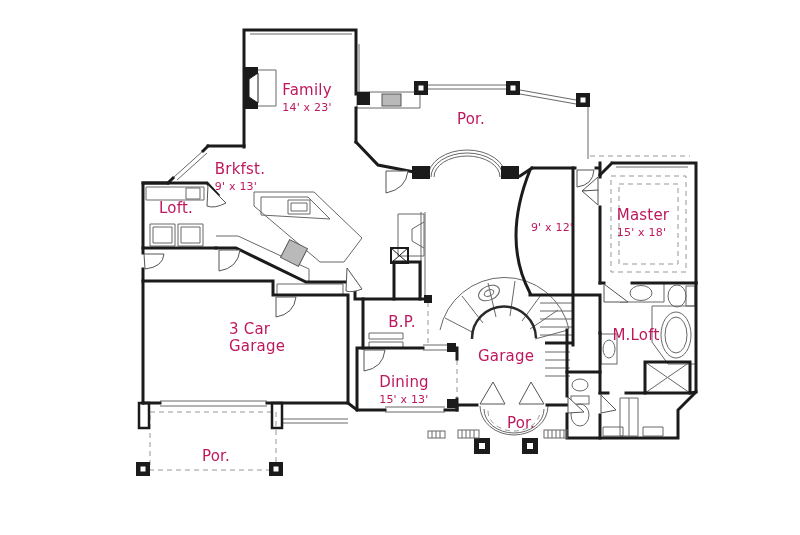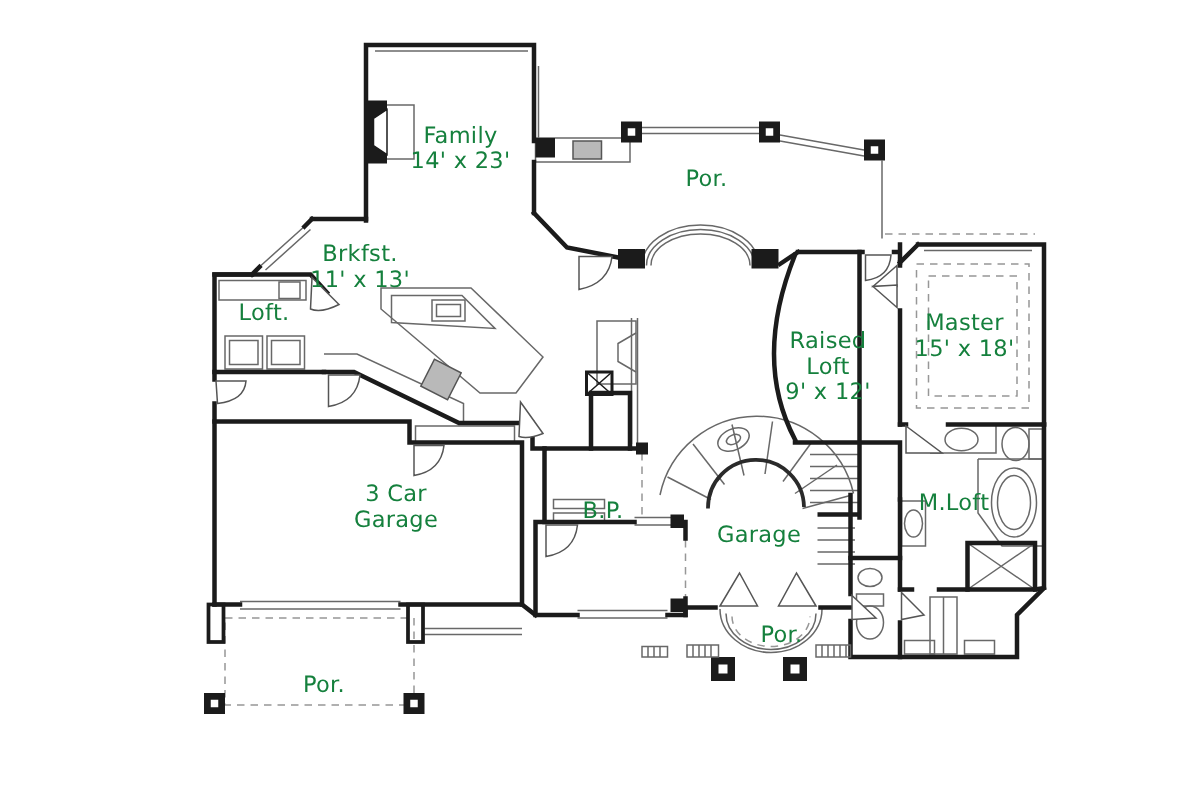--- a/index.html
+++ b/index.html
@@ -1,22 +1,22 @@
 <!DOCTYPE html>
 <html><head>
 <meta charset="utf-8">
 <style>
   html,body{margin:0;padding:0;background:#ffffff;}
   #canvas{position:relative;width:800px;height:535px;background:#ffffff;overflow:hidden;
           font-family:"DejaVu Sans",sans-serif;}
   #plan-svg{position:absolute;left:0;top:0;}
-  .room-label{position:absolute;transform:translateX(-50%);text-align:center;color:#15803d;
+  .room-label{position:absolute;transform:translateX(-50%);color:#be185d;
               font-size:15px;line-height:17px;letter-spacing:.2px;}
   .rname,.rdims{display:block;white-space:nowrap;}
-  .rdims{font-size:15px;}
+  .rdims{font-size:11px;}
   .rdims:empty{display:none;}
   .wrap .rname{white-space:normal;margin:0 auto;}
   .w66 .rname{width:66px;}
   .w70 .rname{width:70px;margin-left:38px;}
 </style>
 </head>
 <body>
 
 <div id="canvas">
 
@@ -244,46 +244,49 @@
   <div class="room-label" style="left:307px;top:82px">
     <span class="rname">Family</span>
     <span class="rdims">14' x 23'</span>
   </div>
   <div class="room-label" style="left:471px;top:111px">
     <span class="rname">Por.</span>
 
   </div>
   <div class="room-label" style="left:240px;top:161px">
     <span class="rname">Brkfst.</span>
-    <span class="rdims">11' x 13'</span>
+    <span class="rdims">9' x 13'</span>
   </div>
   <div class="room-label" style="left:176px;top:200px">
     <span class="rname">Loft.</span>
 
   </div>
   <div class="room-label wrap w66" style="left:552px;top:219px">
-    <span class="rname">Raised Loft</span>
     <span class="rdims">9' x 12'</span>
   </div>
   <div class="room-label" style="left:643px;top:207px">
     <span class="rname">Master</span>
     <span class="rdims">15' x 18'</span>
   </div>
   <div class="room-label wrap w70" style="left:245px;top:321px">
     <span class="rname">3 Car Garage</span>
 
   </div>
-  <div class="room-label" style="left:402px;top:332px">
+  <div class="room-label" style="left:402px;top:314px">
     <span class="rname">B.P.</span>
 
   </div>
   <div class="room-label" style="left:506px;top:348px">
     <span class="rname">Garage</span>
 
   </div>
+  <div class="room-label" style="left:404px;top:374px">
+    <span class="rname">Dining</span>
+    <span class="rdims">15' x 13'</span>
+  </div>
   <div class="room-label" style="left:636px;top:327px">
     <span class="rname">M.Loft</span>
 
   </div>
   <div class="room-label" style="left:521px;top:415px">
     <span class="rname">Por.</span>
 
   </div>
   <div class="room-label" style="left:216px;top:448px">
     <span class="rname">Por.</span>

